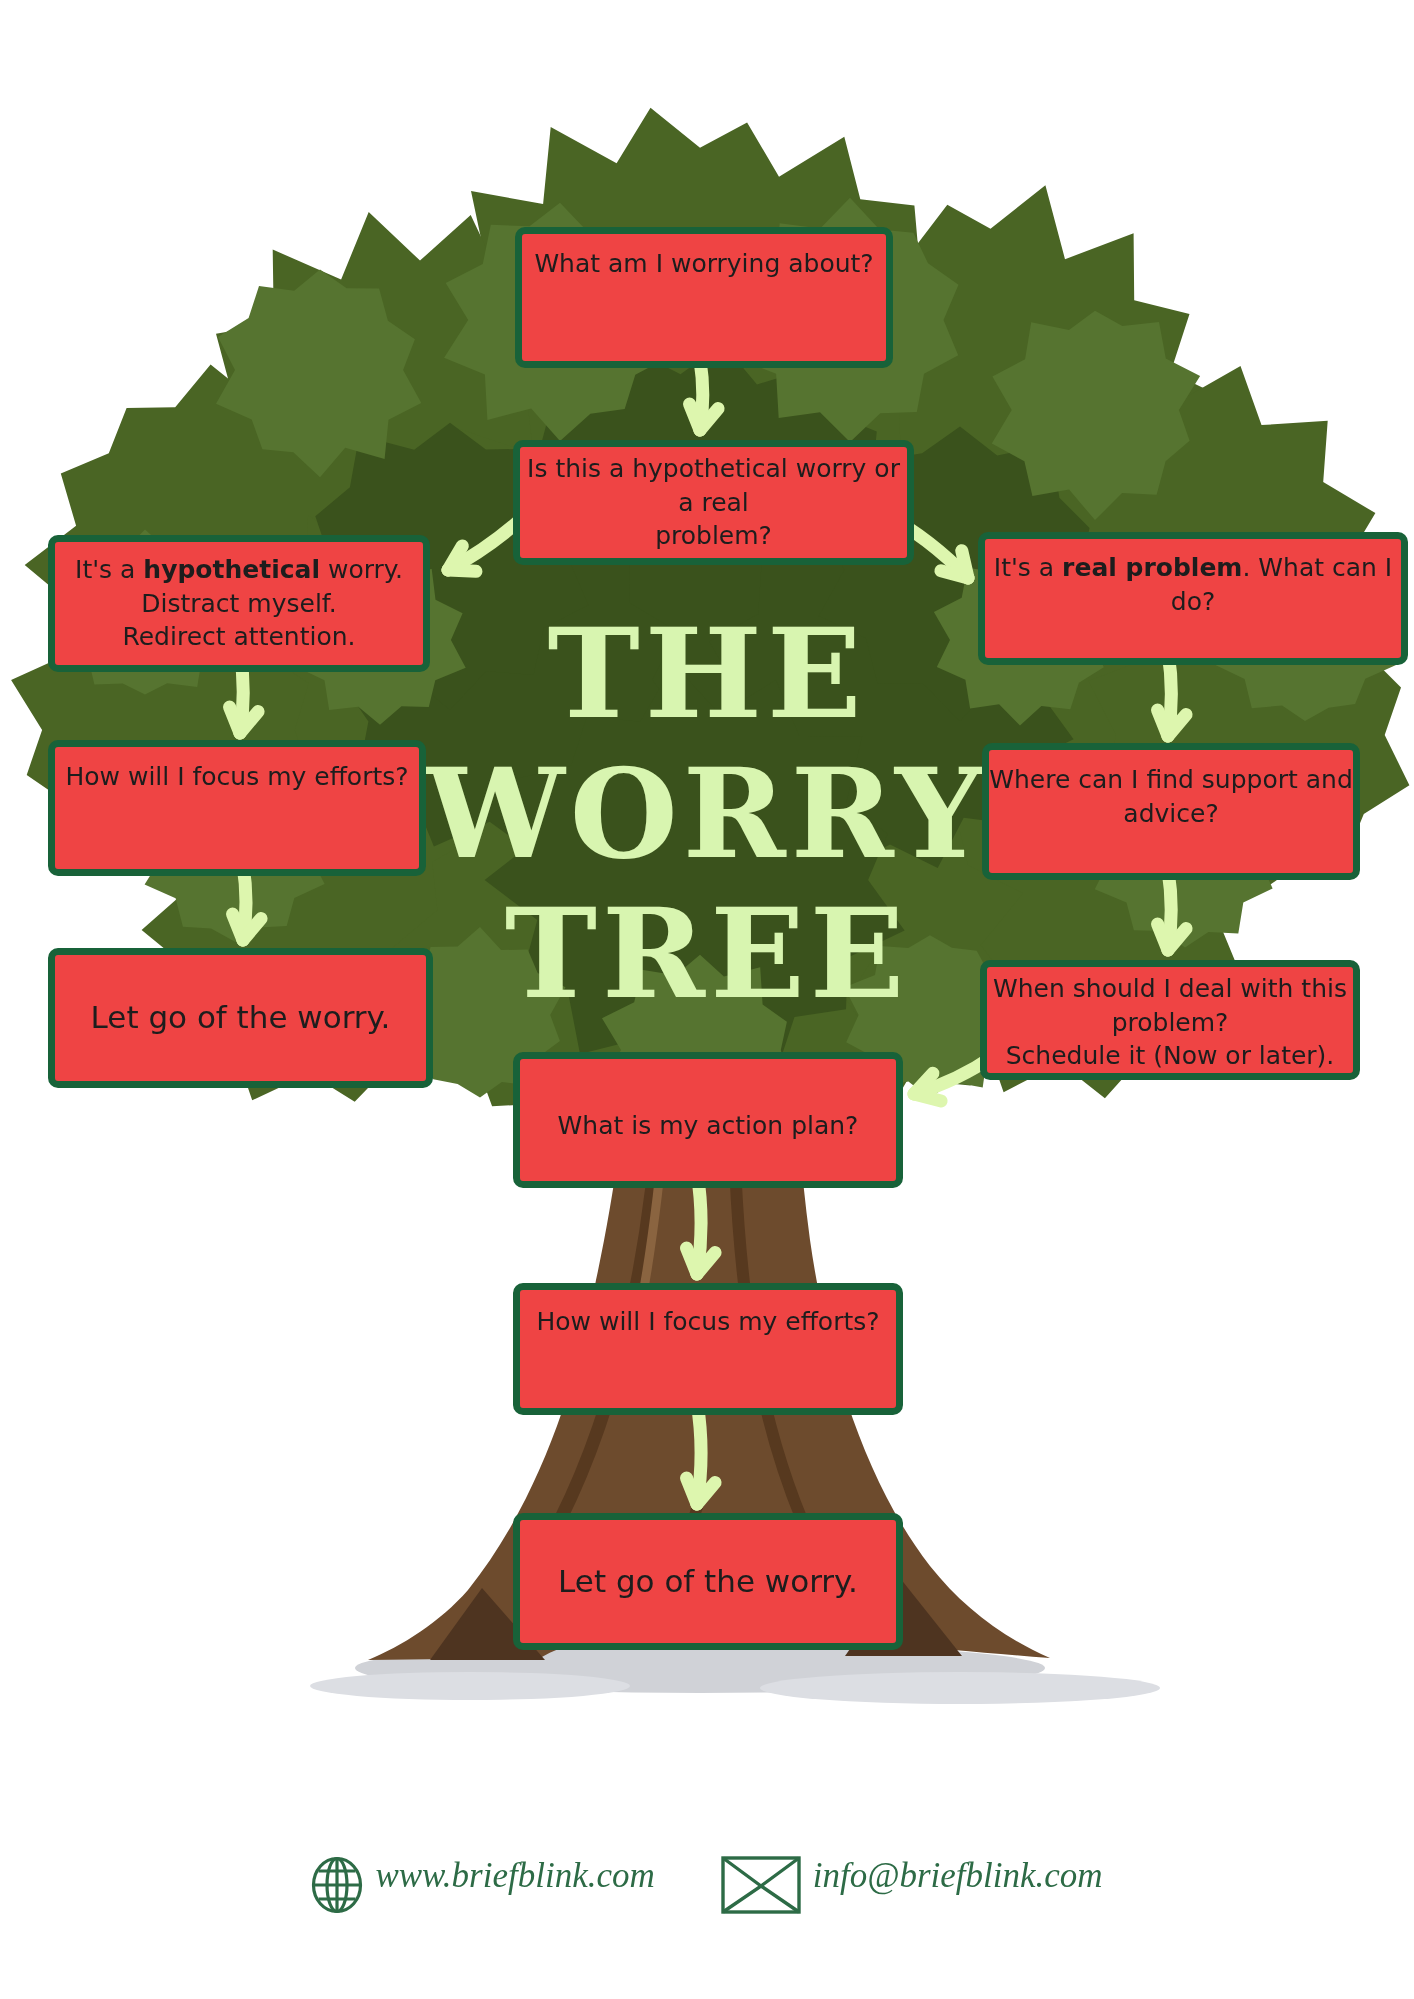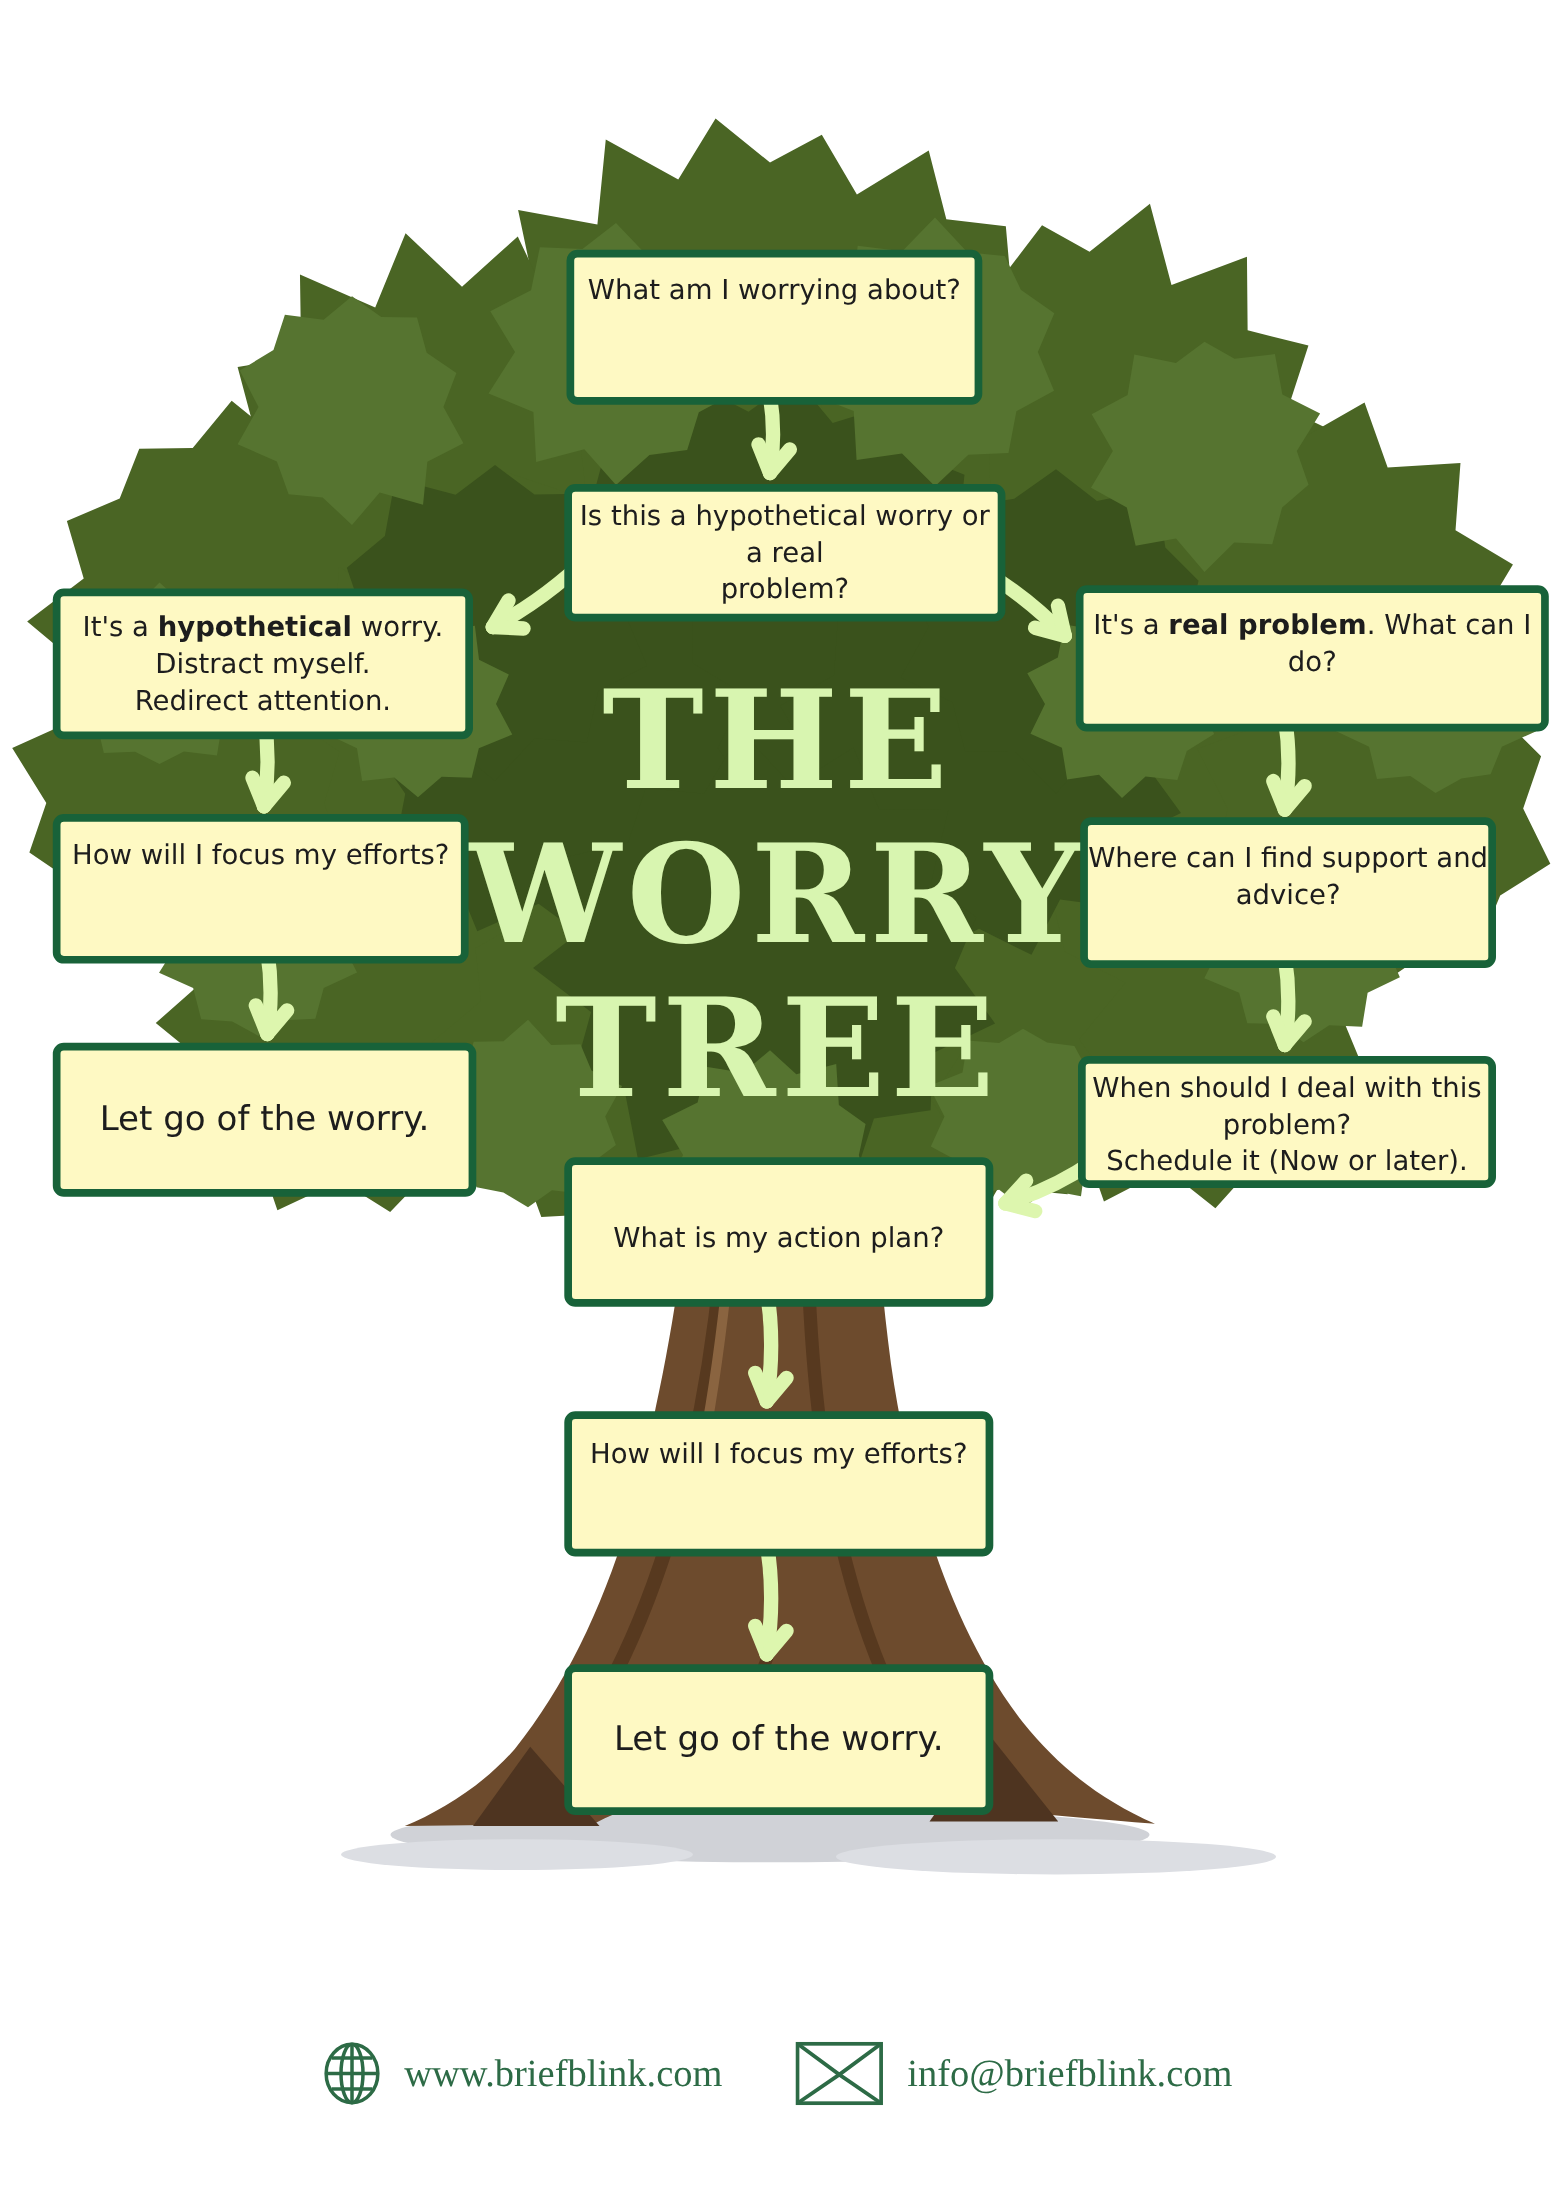--- a/index.html
+++ b/index.html
@@ -3,41 +3,41 @@
 <meta charset="utf-8">
 <style>
   html,body{margin:0;padding:0;background:#ffffff;}
   #page{position:relative;width:1414px;height:1999px;background:#ffffff;overflow:hidden;
         font-family:"DejaVu Sans",sans-serif;}
   #tree-svg,#arrow-svg{position:absolute;left:0;top:0;z-index:0;}
   #arrow-svg{z-index:2;}
   .title{position:absolute;left:0;top:604px;width:1414px;text-align:center;z-index:1;
          font-family:"DejaVu Serif",serif;font-weight:bold;color:#d8f5b0;
          font-size:124px;line-height:1.13;letter-spacing:5px;}
-  .node{position:absolute;z-index:3;background:#fef9c3;border:7px solid #186239;
+  .node{position:absolute;z-index:3;background:#ef4444;border:7px solid #186239;
         border-radius:10px;display:flex;justify-content:center;box-sizing:border-box;}
   .node-text{font-size:25px;color:#1d1d1d;line-height:1.34;text-align:center;
              white-space:pre-line;}
   .pad-t{align-items:flex-start;}
   .mid{align-items:center;}
   .big .node-text{font-size:31px;}
   #n1{left:515px;top:227px;width:378px;height:141px;padding-top:13px;}
   #n2{left:513px;top:440px;width:401px;height:125px;padding-top:5px;}
   #n3{left:48px;top:535px;width:382px;height:137px;}
   #n4{left:978px;top:532px;width:430px;height:133px;padding-top:12px;}
   #n5{left:48px;top:740px;width:378px;height:136px;padding-top:13px;}
   #n6{left:982px;top:743px;width:378px;height:137px;padding-top:13px;}
   #n7{left:48px;top:948px;width:385px;height:140px;}
   #n8{left:980px;top:960px;width:380px;height:120px;padding-top:5px;}
   #n9{left:513px;top:1052px;width:390px;height:136px;padding-top:12px;align-items:center;}
   #n10{left:513px;top:1283px;width:390px;height:132px;padding-top:15px;}
   #n11{left:513px;top:1513px;width:390px;height:137px;}
   .footer{position:absolute;left:0;top:1856px;width:1414px;z-index:3;
           display:flex;justify-content:center;align-items:center;gap:66px;}
-  .contact{display:flex;align-items:center;gap:22px;}
+  .contact{display:flex;gap:12px;font-style:italic;}
   .contact-text{font-family:"Liberation Serif",serif;font-size:35px;color:#2d6b46;
                 text-decoration:none;cursor:pointer;}
   .cicon{display:block;}
 </style>
 </head>
 <body>
 
 <div id="page">
 
   <svg id="tree-svg" width="1414" height="1999" viewBox="0 0 1414 1999">

